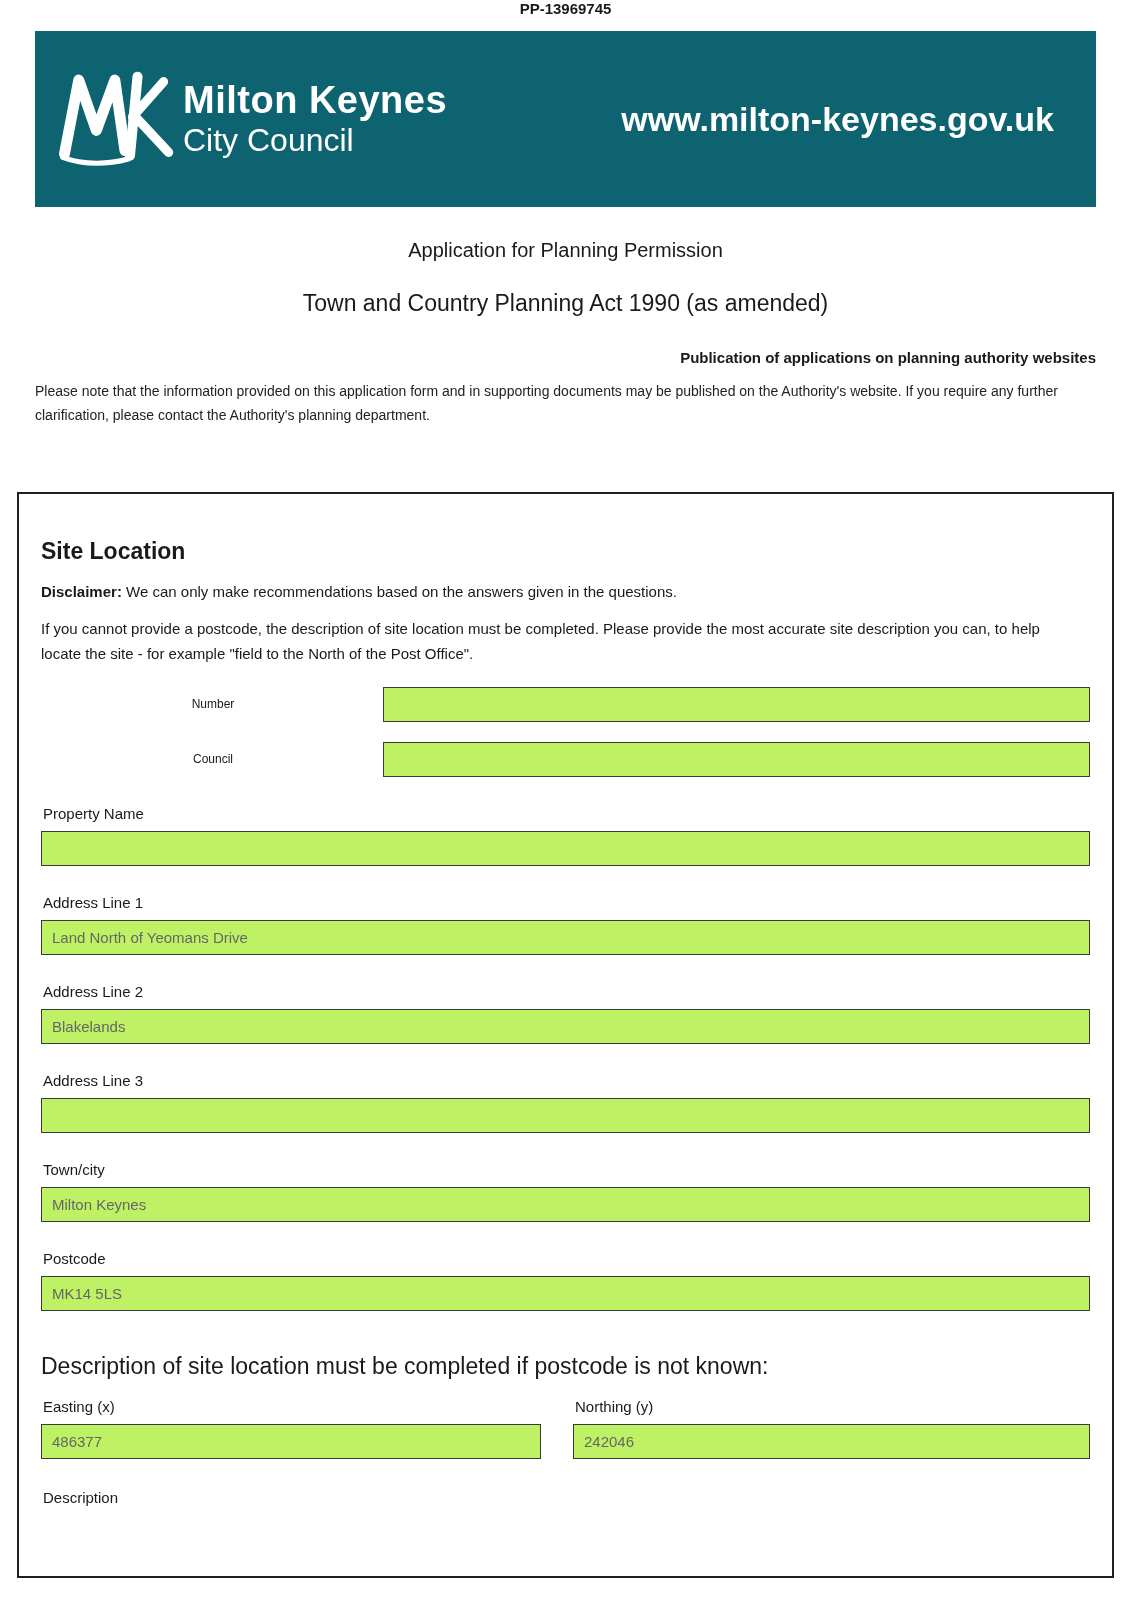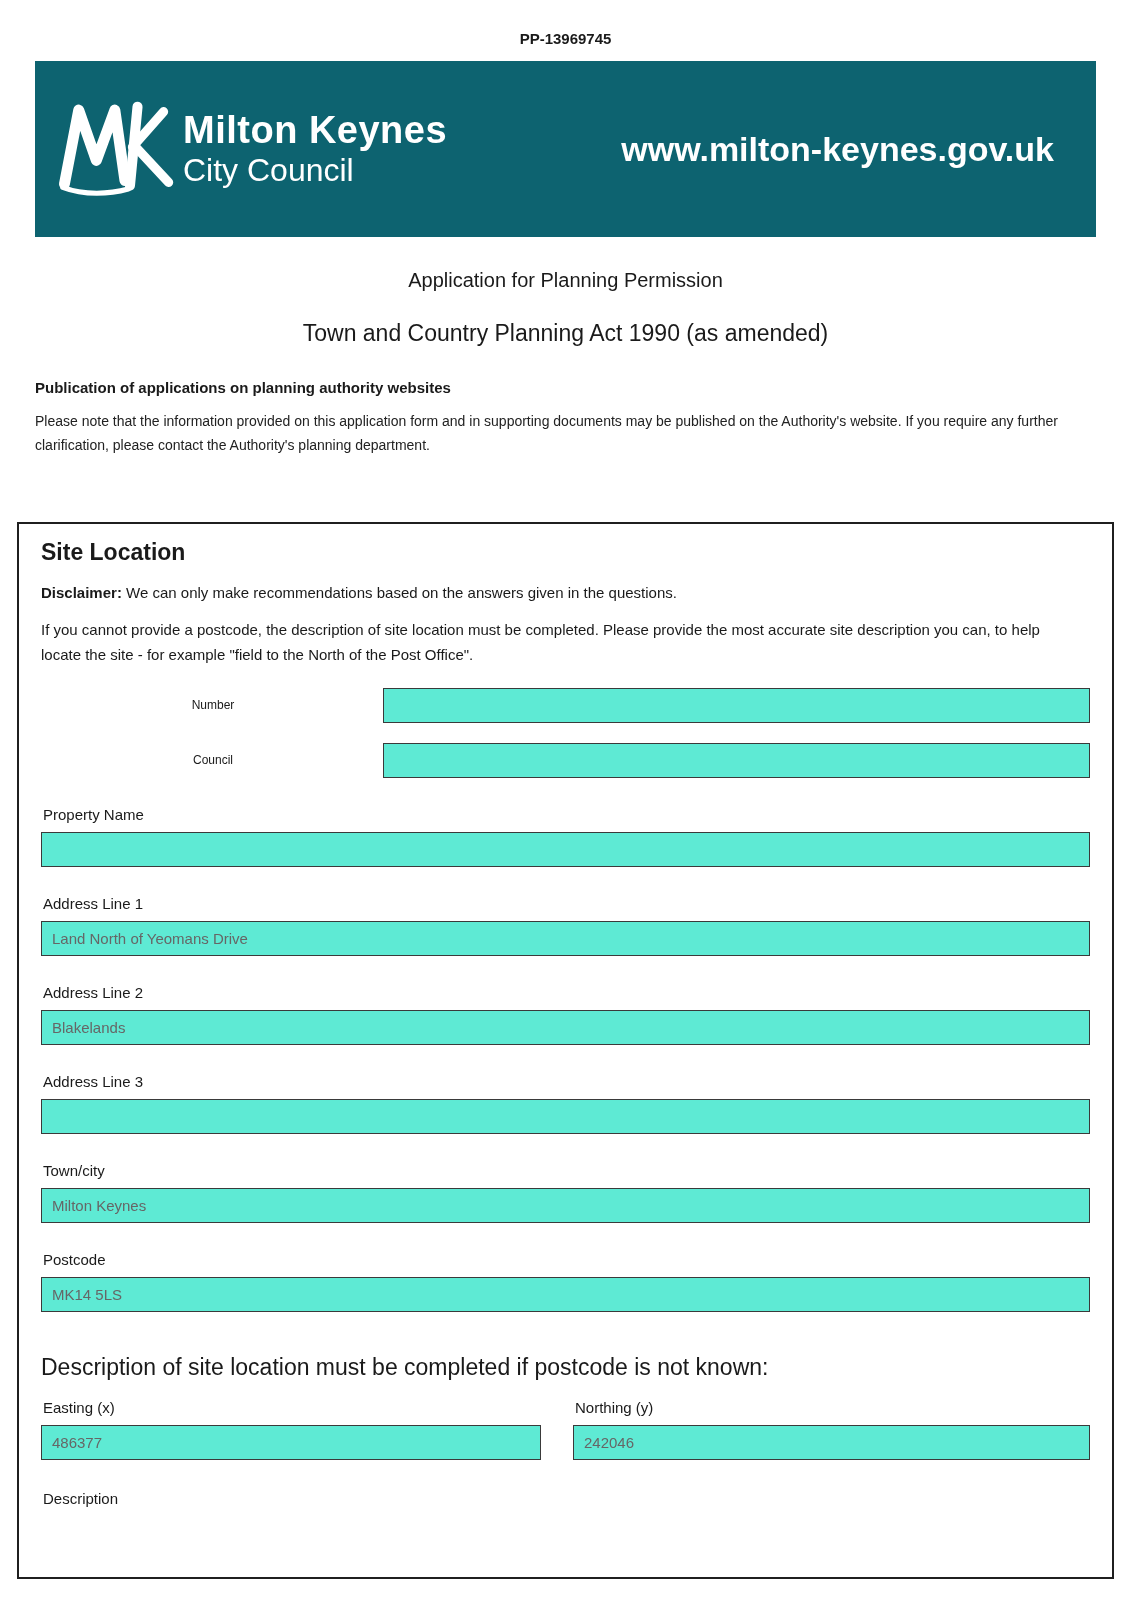--- a/index.html
+++ b/index.html
@@ -6,21 +6,20 @@
   html, body { margin: 0; padding: 0; background: #ffffff; }
   body {
     width: 1131px;
     font-family: "Liberation Sans", sans-serif;
     color: #1a1a1a;
   }
   .page { width: 1131px; min-height: 1600px; position: relative; }
 
   .ref-top {
     text-align: center;
-    padding-top: 30px;
     font-size: 15px;
     font-weight: bold;
     color: #1a1a1a;
   }
 
   
   .banner {
     margin: 14px 35px 0 35px;
     height: 176px;
     background: #0d6370;
@@ -34,28 +33,28 @@
   .logo-text { margin-left: 6px; color: #ffffff; line-height: 1.15; }
   .logo-line1 { font-size: 38px; font-weight: bold; letter-spacing: 0.5px; }
   .logo-line2 { font-size: 32px; font-weight: normal; }
   .website { color: #ffffff; font-size: 34px; font-weight: bold; }
 
   
   .title1 { text-align: center; font-size: 20px; margin-top: 32px; }
   .title2 { text-align: center; font-size: 23px; margin-top: 28px; }
 
   .intro-block { margin: 0 35px; }
-  .pub-heading { font-size: 15px; font-weight: bold; margin-top: 32px; }
+  .pub-heading { font-size: 15px; font-weight: bold; margin-top: 32px; text-align: right; }
   .pub-text { font-size: 14px; line-height: 1.7; margin-top: 14px; color: #222; }
 
   
   .section-box {
     margin: 64px 17px 8px 17px;
     border: 2px solid #1f1f1f;
-    padding: 3px 22px 70px 22px;
+    padding: 32px 22px 70px 22px;
   }
   .section-heading { font-size: 23px; font-weight: bold; margin: 12px 0 0 0; }
   .disclaimer { font-size: 15px; margin-top: 18px; }
   .disclaimer b { font-weight: bold; }
   .note { font-size: 15px; line-height: 1.7; margin-top: 16px; max-width: 1030px; }
 
   .field-row-inline {
     display: flex;
     align-items: center;
     margin-top: 20px;
@@ -64,21 +63,21 @@
   .field-row-inline input { flex: 1; }
 
   .field-stacked { margin-top: 28px; }
   .field-stacked .f-label { font-size: 15px; margin-bottom: 9px; padding-left: 2px; }
   .field-stacked input { width: 100%; }
 
   input.form-input {
     height: 35px;
     border: 1px solid #3a3a3a;
     border-radius: 0;
-    background: #5eead4;
+    background: #bef264;
     font-family: "Liberation Sans", sans-serif;
     font-size: 15px;
     color: #666666;
     padding: 0 10px;
     outline: none;
   }
 
   .desc-heading { font-size: 23px; font-weight: normal; margin-top: 42px; }
 
   .coords-row { display: flex; margin-top: 18px; }

